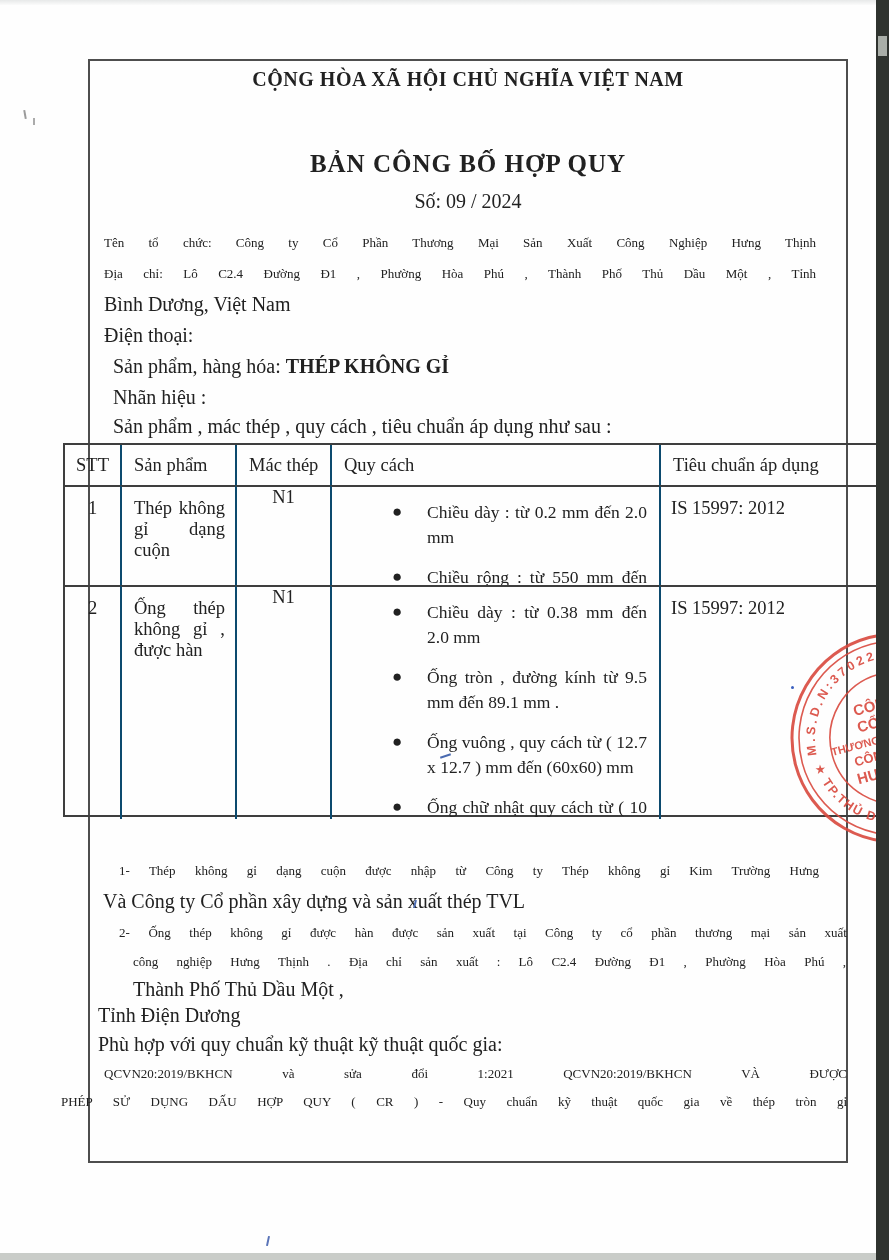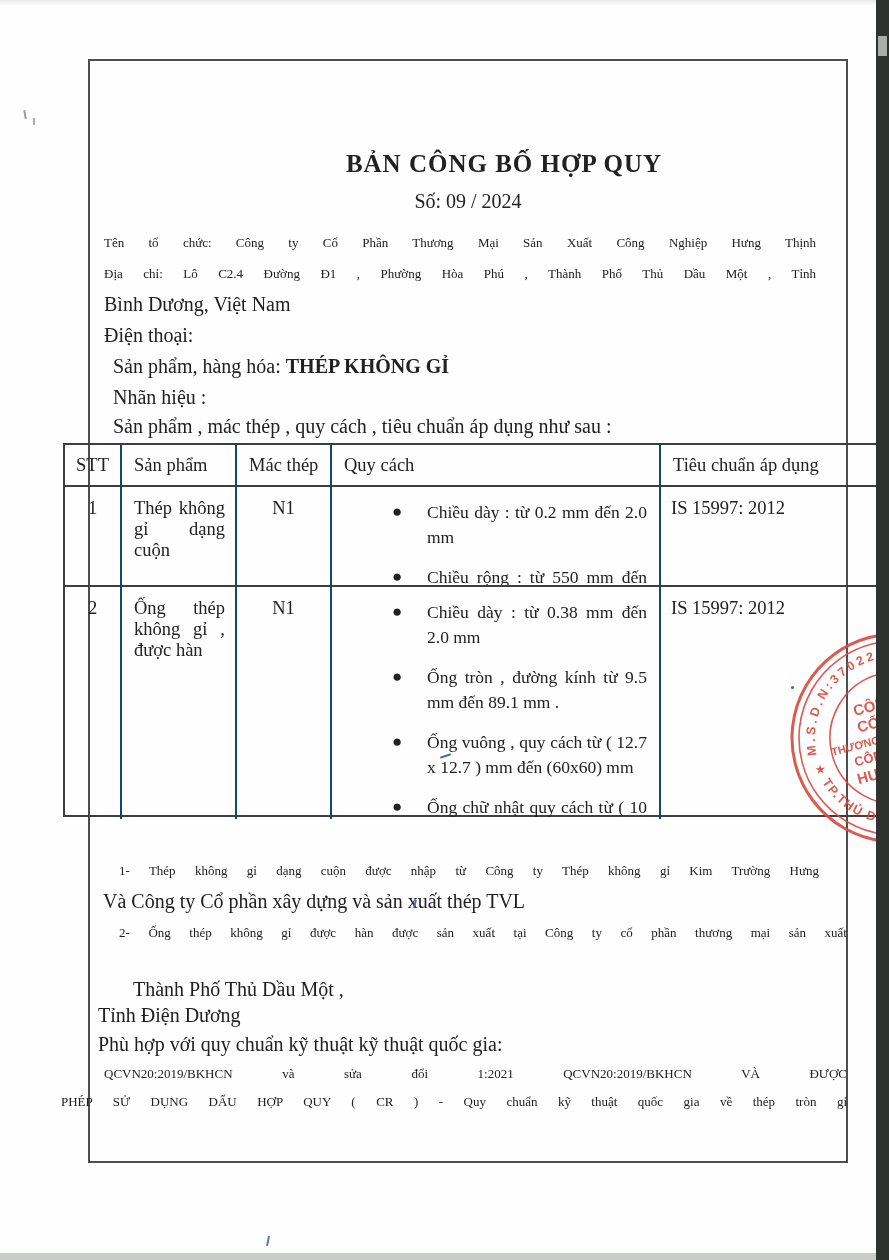--- a/index.html
+++ b/index.html
@@ -22,61 +22,62 @@
   .frame { position:absolute; left:88px; top:59px; width:760px; height:1104px;
            border:2px solid #4e4e4e; box-sizing:border-box; }
   
   .motto1 { position:absolute; left:88px; top:68px; width:760px; text-align:center;
             font-size:20px; font-weight:bold; letter-spacing:.5px; }
   .motto2 { position:absolute; left:88px; top:98px; width:760px; text-align:center;
             font-size:19px; font-weight:bold; }
   .motto2 .u { border-bottom:2px solid #222; padding:0 2px 3px 26px; }
   .motto2 .tail { padding-left:5px; }
   .doc-title { position:absolute; left:88px; top:150px; width:760px; text-align:center;
-               font-size:25px; font-weight:bold; letter-spacing:1px;padding-left:36px; }
+               font-size:25px; font-weight:bold; letter-spacing:1px; }
   .doc-number { position:absolute; left:88px; top:190px; width:760px; text-align:center;
                 font-size:20px; }
   
   .line { position:absolute; font-size:20px; line-height:27px; white-space:nowrap; }
   .wrapline { position:absolute; font-size:13px; line-height:27px; }
   .jl { text-align:justify; text-align-last:justify; white-space:normal; }
   .bold { font-weight:bold; }
   
   .spec-table { position:absolute; left:63px; top:443px; width:850px; height:374px;
                 display:grid; grid-template-columns:55px 115px 95px 329px 1fr;
                 grid-template-rows:40px 100px 234px;
                 border:2px solid #3e3e3e; box-sizing:border-box;
                 font-size:18.5px; }
   .cell { box-sizing:border-box; overflow:hidden; }
   .bl { border-left:2px solid #0c4a6e; }
   .bt { border-top:2px solid #3e3e3e; }
   .hcell { display:flex; align-items:center; padding-left:12px; }
   .hc-center { justify-content:center; padding-left:0; }
   .stt-cell { text-align:center; padding-top:11px; }
   .name-cell { padding:11px 10px 0 12px; text-align:justify; }
-  .grade-cell { text-align:center; padding-top:11px; }
+  .grade-cell { text-align:center; }
   .std-cell { padding:11px 4px 0 10px; }
   .spec-cell { padding:4px 0 0 0; }
   .spec-item { position:relative; padding-left:95px; margin:9px 12px 15px 0;
                text-align:justify; font-size:17.5px; line-height:25px; }
   .spec-item .bullet { position:absolute; left:60px; top:-1px; font-size:17px; }
   
   .stamp { position:absolute; left:756px; top:598px; width:280px; height:280px;
            z-index:10; opacity:.9; }
   .stamp text { font-family:"Liberation Sans","DejaVu Sans",sans-serif; font-weight:bold; }
   
   .mark { position:absolute; z-index:30; }
 </style>
 </head>
 <body>
 
 <div id="page">
 
   <div class="frame"></div>
 
+  <div class="motto1">CỘNG HÒA XÃ HỘI CHỦ NGHĨA VIỆT NAM</div>
 
   <div class="doc-title">BẢN CÔNG BỐ HỢP QUY</div>
   <div class="doc-number">Số: 09 / 2024</div>
 
   <div class="wrapline jl" style="left:104px; top:229px; width:712px;">Tên tổ chức: Công ty Cổ Phần Thương Mại Sản Xuất Công Nghiệp Hưng Thịnh</div>
   <div class="wrapline jl" style="left:104px; top:260px; width:712px;">Địa chỉ: Lô C2.4 Đường Đ1 , Phường Hòa Phú , Thành Phố Thủ Dầu Một , Tỉnh</div>
   <div class="line" style="left:104px; top:291px;">Bình Dương, Việt Nam</div>
   <div class="line" style="left:104px; top:322px;">Điện thoại:</div>
 
   <div class="line" style="left:113px; top:353px;">
@@ -128,20 +129,21 @@
         <span class="bullet">●</span>
         <span>Ống chữ nhật quy cách từ ( 10 x 20 ) mm đến ( 50 x100) mm</span>
       </div>
     </div>
     <div class="cell bt bl std-cell">IS 15997: 2012</div>
   </div>
 
   <div class="wrapline jl" style="left:119px; top:857px; width:700px;">1-  Thép không gỉ dạng cuộn được nhập từ Công ty Thép không gỉ Kim Trường Hưng</div>
   <div class="line" style="left:103px; top:888px;">Và Công ty Cổ phần xây dựng và sản xuất thép TVL</div>
   <div class="wrapline jl" style="left:119px; top:919px; width:728px;">2-  Ống thép không gỉ được hàn được sản xuất tại Công ty cổ phần thương mại sản xuất</div>
+  <div class="wrapline jl" style="left:133px; top:948px; width:713px;">công nghiệp Hưng Thịnh . Địa chỉ sản xuất : Lô C2.4 Đường Đ1 , Phường Hòa Phú ,</div>
   <div class="line" style="left:133px; top:976px;">Thành Phố Thủ Dầu Một ,</div>
   <div class="line" style="left:98px; top:1002px;">Tỉnh Điện Dương</div>
   <div class="line" style="left:98px; top:1031px;">Phù hợp với quy chuẩn kỹ thuật kỹ thuật quốc gia:</div>
   <div class="wrapline jl" style="left:104px; top:1060px; width:743px;">QCVN20:2019/BKHCN và sửa đổi 1:2021 QCVN20:2019/BKHCN VÀ ĐƯỢC</div>
   <div class="wrapline jl" style="left:61px; top:1088px; width:786px;">PHÉP SỬ DỤNG DẤU HỢP QUY ( CR ) -  Quy chuẩn kỹ thuật quốc gia về thép tròn gỉ</div>
 
   <svg class="stamp" viewBox="0 0 280 280">
     <defs>
       <path id="arcTop" d="M 59 140 A 81 81 0 0 1 221 140"></path>
       <path id="arcBot" d="M 54 140 A 86 86 0 0 0 226 140"></path>

